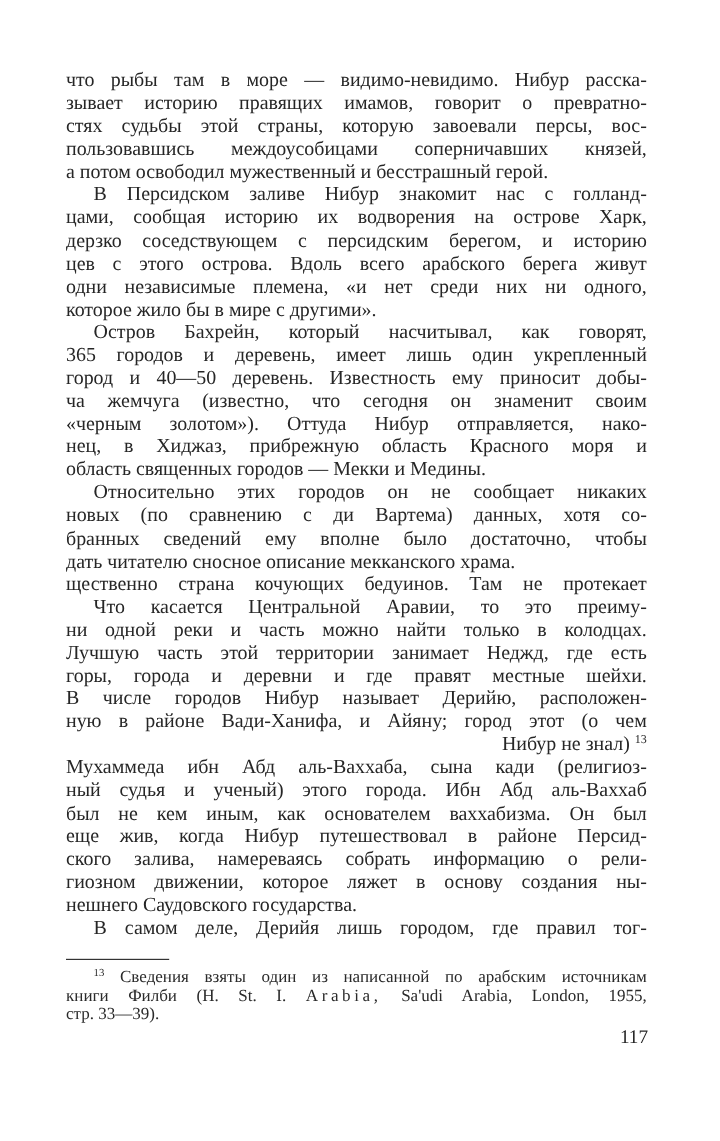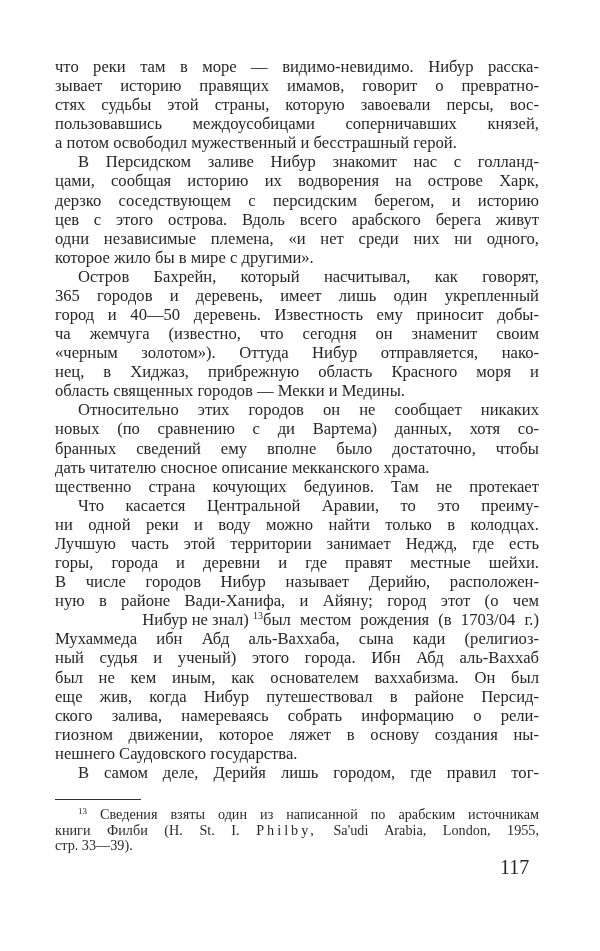--- a/index.html
+++ b/index.html
@@ -16,31 +16,31 @@
   .sup { font-size: 10px; vertical-align: 6px; line-height: 0; }
   .rule { position: absolute; left: 55px; top: 799px; width: 86px; height: 0; border-top: 1.3px solid #333; }
   .footnote {
     position: absolute; left: 55px; top: 807px; width: 484px;
     font-family: "Liberation Serif", "DejaVu Serif", serif;
     font-size: 14.2px; line-height: 15.6px; color: #2a2a2a;
   }
   .footnote .line { height: 15.6px; }
   .spaced { letter-spacing: 3px; }
   .page-number {
-    position: absolute; left: 500px; top: 856px; width: 40px; 
-    font-family: "Liberation Serif", "DejaVu Serif", serif; font-size: 20px; color: #262626;
+    position: absolute; left: 500px; top: 856px; width: 40px; text-align: right;
+    font-family: "Liberation Serif", "DejaVu Serif", serif; font-size: 16px; color: #262626;
   }
 </style>
 </head>
 <body>
 
 <div class="page">
   <div class="body-text">
 
-    <span class="line">что реки там в море — видимо-невидимо. Нибур расска-</span>
+    <span class="line">что рыбы там в море — видимо-невидимо. Нибур расска-</span>
     <span class="line">зывает историю правящих имамов, говорит о превратно-</span>
     <span class="line">стях судьбы этой страны, которую завоевали персы, вос-</span>
     <span class="line">пользовавшись междоусобицами соперничавших князей,</span>
     <span class="line last">а потом освободил мужественный и бесстрашный герой.</span>
 
     <span class="line indent">В Персидском заливе Нибур знакомит нас с голланд-</span>
     <span class="line">цами, сообщая историю их водворения на острове Харк,</span>
     <span class="line">дерзко соседствующем с персидским берегом, и историю</span>
     <span class="line">цев с этого острова. Вдоль всего арабского берега живут</span>
     <span class="line">одни независимые племена, «и нет среди них ни одного,</span>
@@ -54,31 +54,30 @@
     <span class="line">нец, в Хиджаз, прибрежную область Красного моря и</span>
     <span class="line last">область священных городов — Мекки и Медины.</span>
 
     <span class="line indent">Относительно этих городов он не сообщает никаких</span>
     <span class="line">новых (по сравнению с ди Вартема) данных, хотя со-</span>
     <span class="line">бранных сведений ему вполне было достаточно, чтобы</span>
     <span class="line last">дать читателю сносное описание мекканского храма.</span>
 
     <span class="line">щественно страна кочующих бедуинов. Там не протекает</span>
     <span class="line indent">Что касается Центральной Аравии, то это преиму-</span>
-    <span class="line">ни одной реки и воду можно найти только в колодцах.</span>
+    <span class="line">ни одной реки и часть можно найти только в колодцах.</span>
     <span class="line">Лучшую часть этой территории занимает Неджд, где есть</span>
     <span class="line">горы, города и деревни и где правят местные шейхи.</span>
     <span class="line">В числе городов Нибур называет Дерийю, расположен-</span>
     <span class="line">ную в районе Вади-Ханифа, и Айяну; город этот (о чем</span>
     <span class="line" style="display:flex; justify-content:flex-end;">
       <span style="white-space:nowrap;">
         <span>Нибур не знал)</span>
         <span class="sup">13</span>
       </span>
-      <span style="white-space:nowrap; word-spacing:5px;">был местом рождения (в 1703/04 г.)</span>
     </span>
     <span class="line">Мухаммеда ибн Абд аль-Ваххаба, сына кади (религиоз-</span>
     <span class="line">ный судья и ученый) этого города. Ибн Абд аль-Ваххаб</span>
     <span class="line">был не кем иным, как основателем ваххабизма. Он был</span>
     <span class="line">еще жив, когда Нибур путешествовал в районе Персид-</span>
     <span class="line">ского залива, намереваясь собрать информацию о рели-</span>
     <span class="line">гиозном движении, которое ляжет в основу создания ны-</span>
     <span class="line last">нешнего Саудовского государства.</span>
 
     <span class="line indent">В самом деле, Дерийя лишь городом, где правил тог-</span>
@@ -87,19 +86,19 @@
 
 <div class="rule"></div>
 
 <div class="footnote">
   <span class="line indent" style="padding-left:23px;">
     <span class="sup" style="font-size:9px; vertical-align:5px;">13</span>
     <span>Сведения взяты один из написанной по арабским источникам</span>
   </span>
   <span class="line">
     <span>книги Филби (H. St. I.</span>
-    <span class="spaced">Philby,</span>
+    <span class="spaced">Arabia,</span>
     <span>Sa'udi Arabia, London, 1955,</span>
   </span>
   <span class="line last">стр. 33—39).</span>
 </div>
 
 <div class="page-number">117</div>
 
 </body></html>

